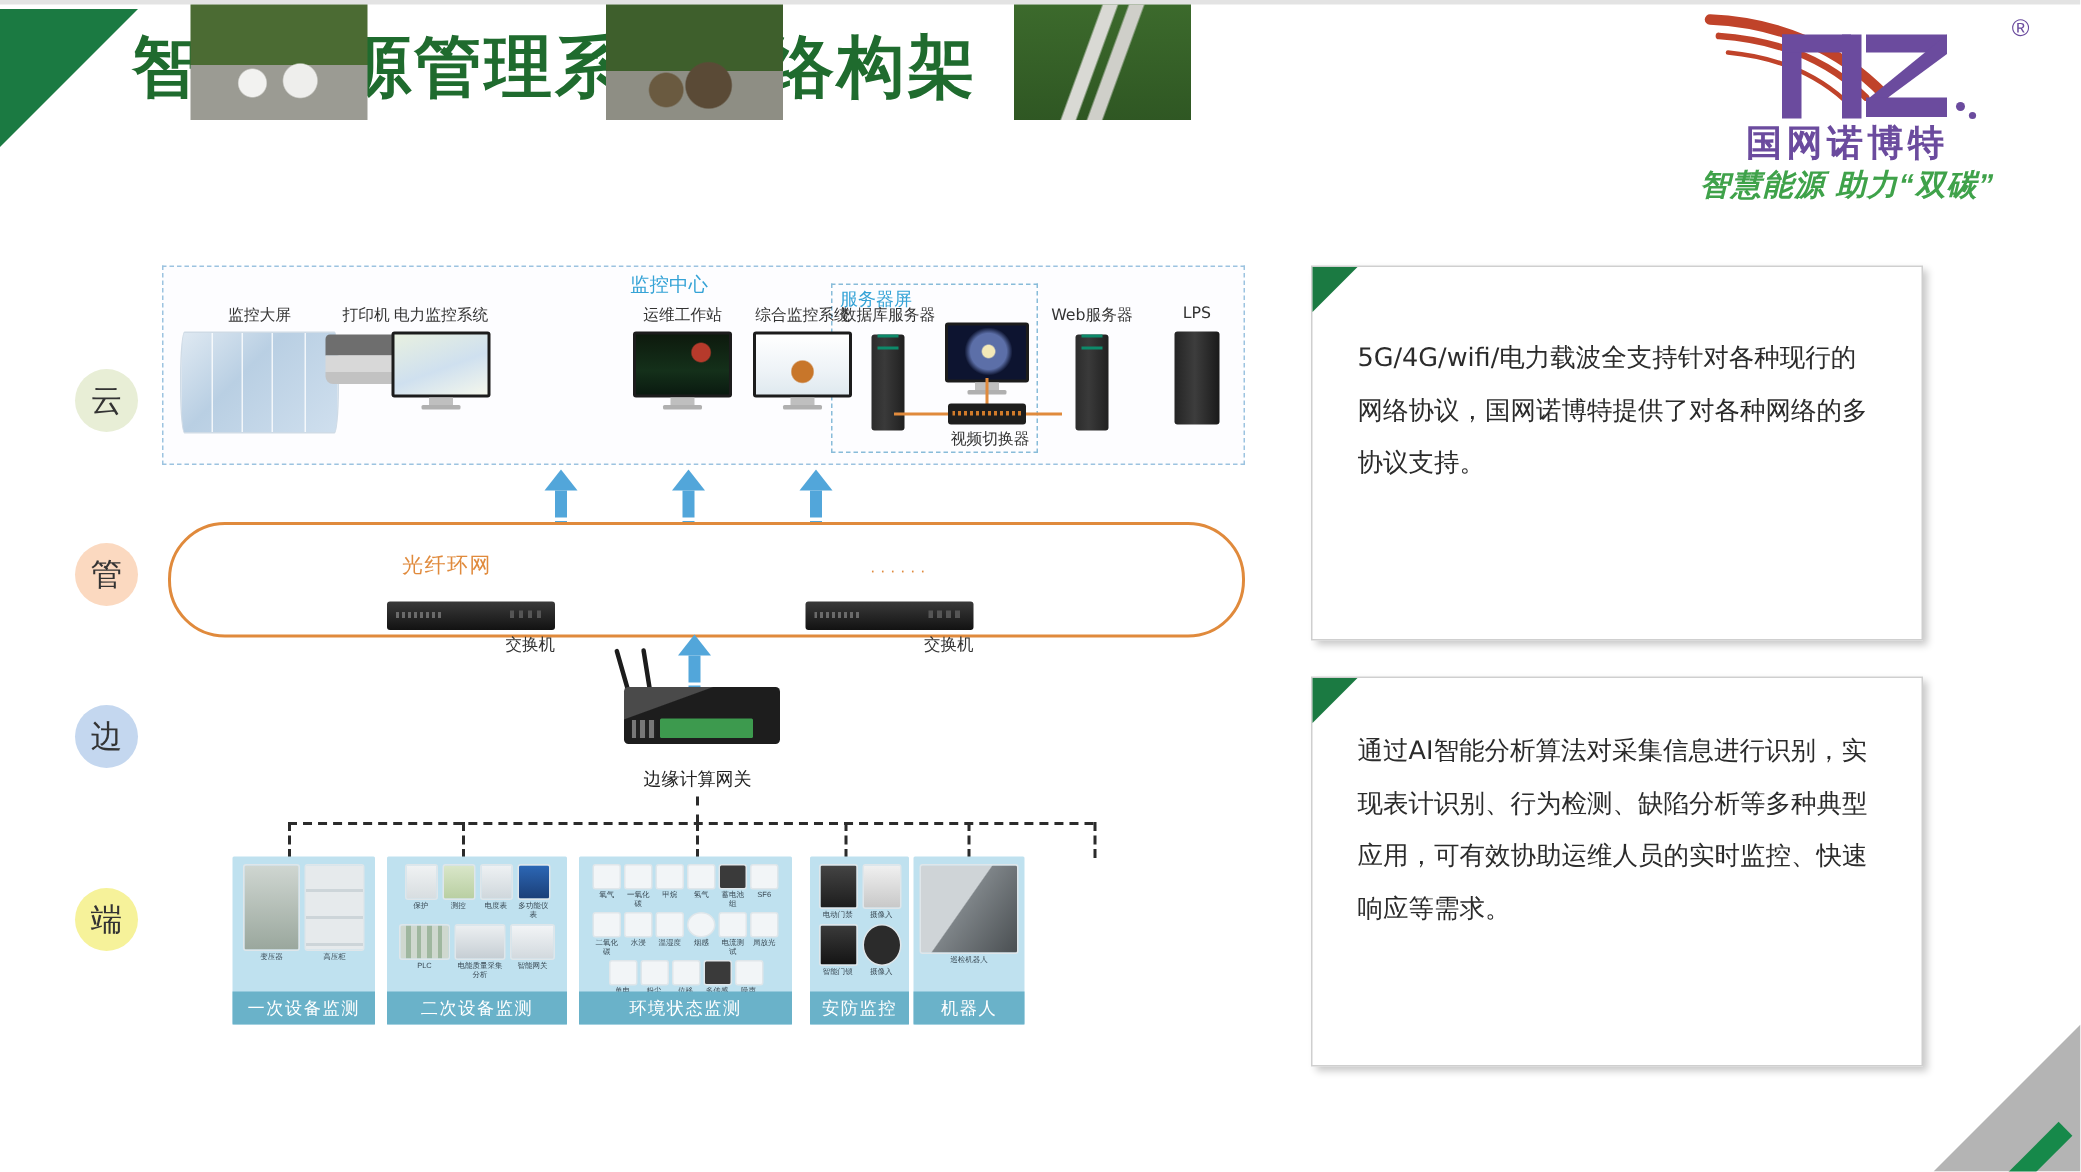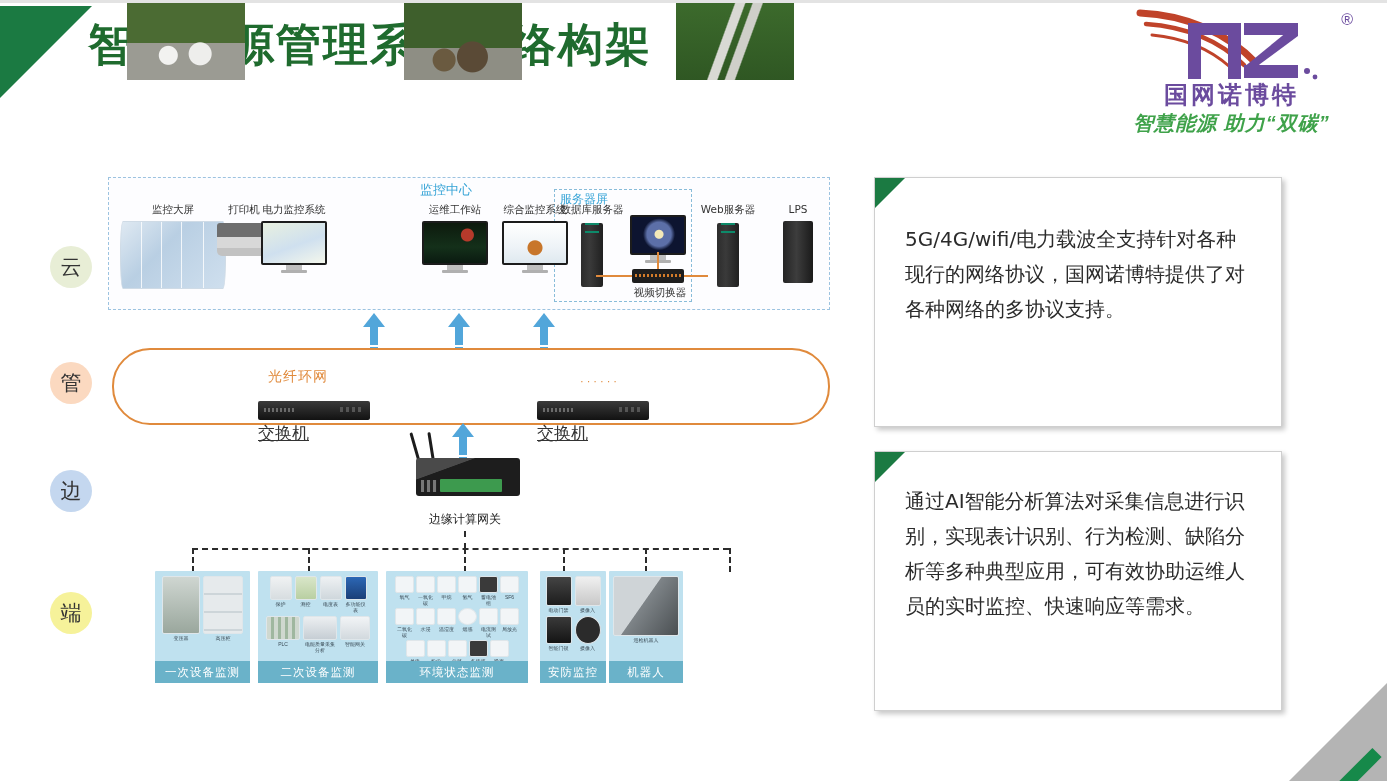--- a/index.html
+++ b/index.html
@@ -239,23 +239,22 @@
   }
   .sw-unit .box::before {
     content:""; position:absolute; left:6px; top:7px; width:30px; height:4px;
     background: repeating-linear-gradient(90deg,#6a6a6a 0 2px, transparent 2px 4px);
   }
   .sw-unit .box::after {
     content:""; position:absolute; right:8px; top:6px; width:22px; height:5px;
     background: repeating-linear-gradient(90deg,#555 0 3px, transparent 3px 6px);
   }
   .sw-unit .cap {
-    text-align: left; font-size: 17px; color: #333; margin-top: 2px;
+    text-align: right; font-size: 11px; color: #333; margin-top: 2px;
     font-family: "DejaVu Sans", sans-serif;
-    text-decoration: underline;
   }
 
   
   .gw {
     position: absolute; left: 408px; top: 455px; width: 112px;
   }
   .gw .ant {
     position: absolute; width: 3px; height: 34px; background: #1c1c1c;
     border-radius: 2px; top: -26px;
   }
@@ -335,21 +334,21 @@
     box-sizing: border-box;
   }
   .card .tri {
     position: absolute; left: 0; top: 0;
     width: 0; height: 0;
     border-left: 30px solid #1b7a42;
     border-bottom: 30px solid transparent;
   }
   .card .text {
     padding: 44px 27px 20px 30px;
-    font-size: 20px;
+    font-size: 17px;
     line-height: 35px;
     color: #2b2b2b;
     font-family: "DejaVu Sans", sans-serif;
   }
   .card1 { left: 874px; top: 174px; width: 408px; height: 250px; }
   .card2 { left: 874px; top: 448px; width: 408px; height: 260px; }
   .card2 .text { padding-top: 32px; }
 </style>
 </head>
 <body>

